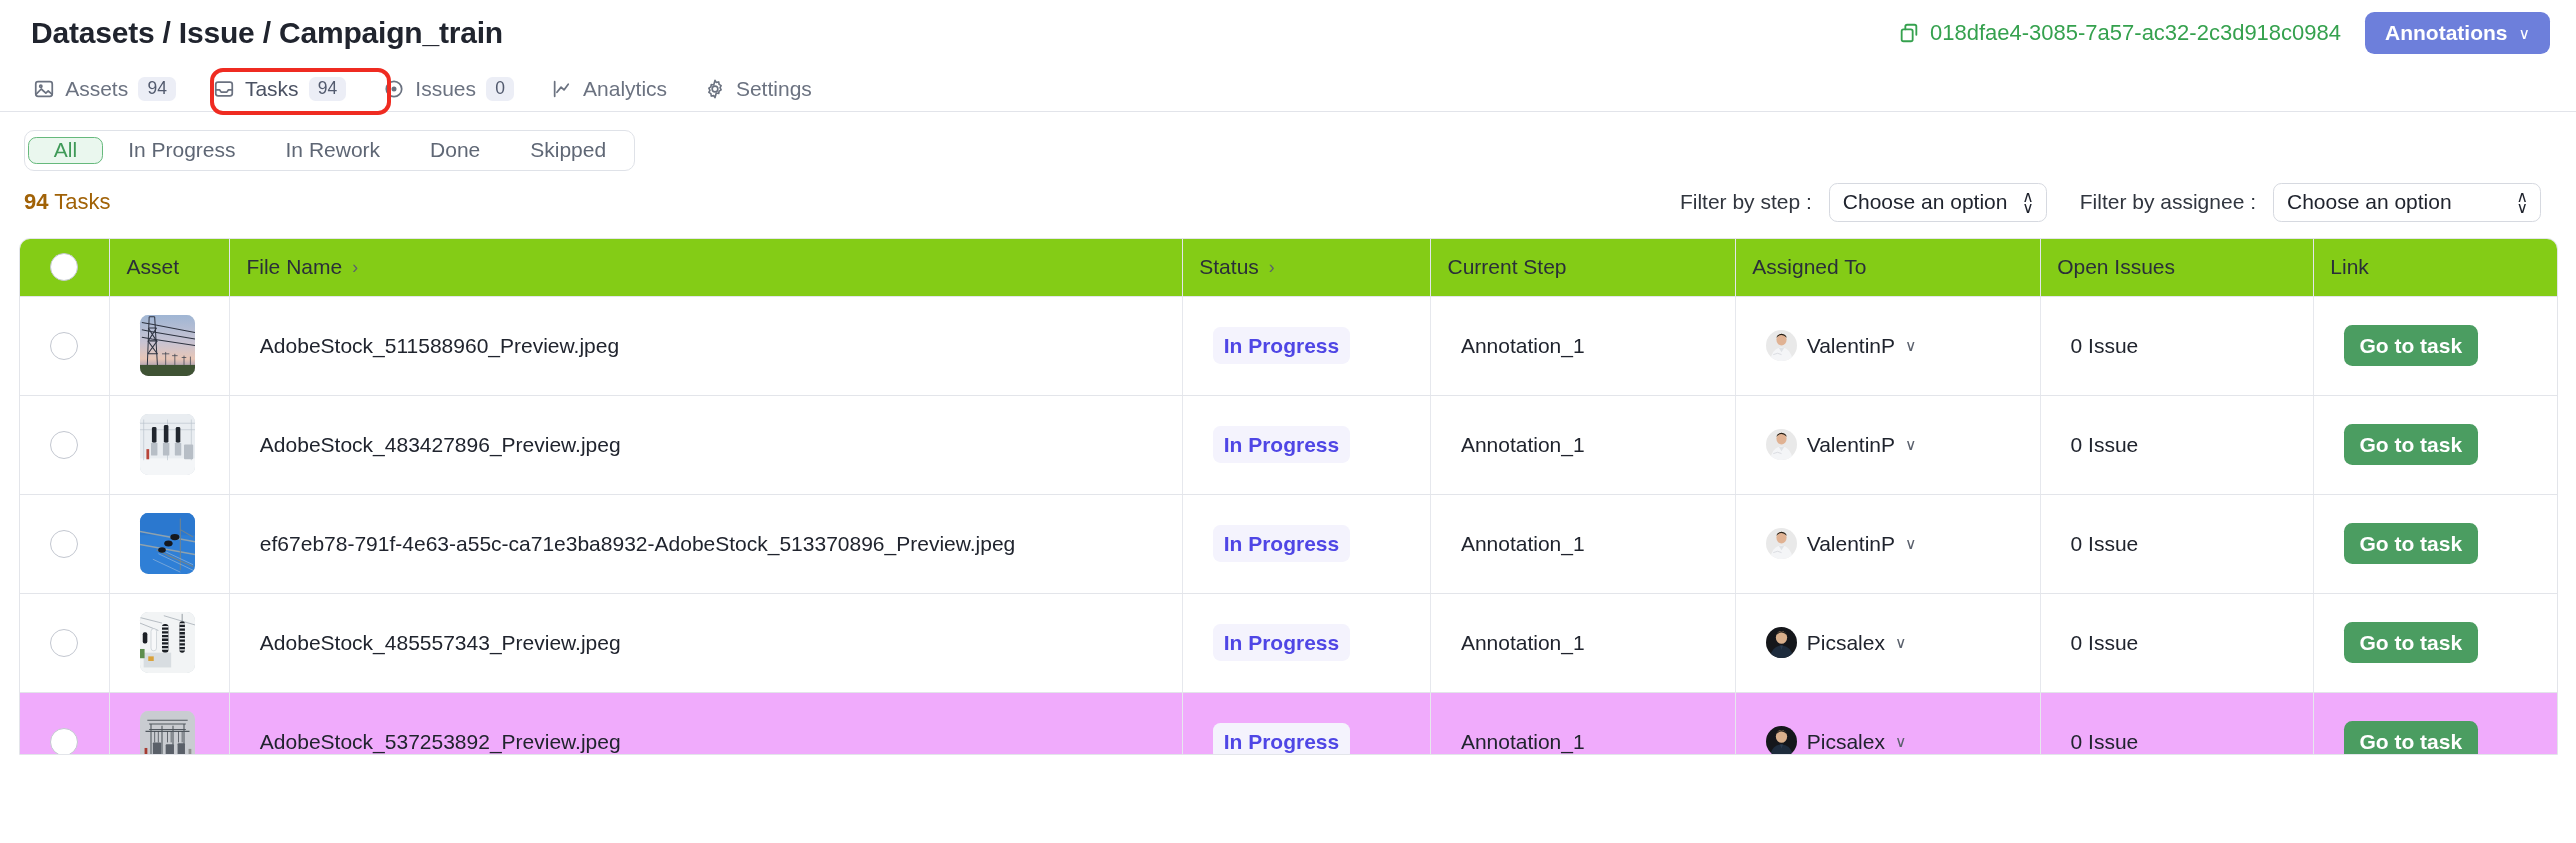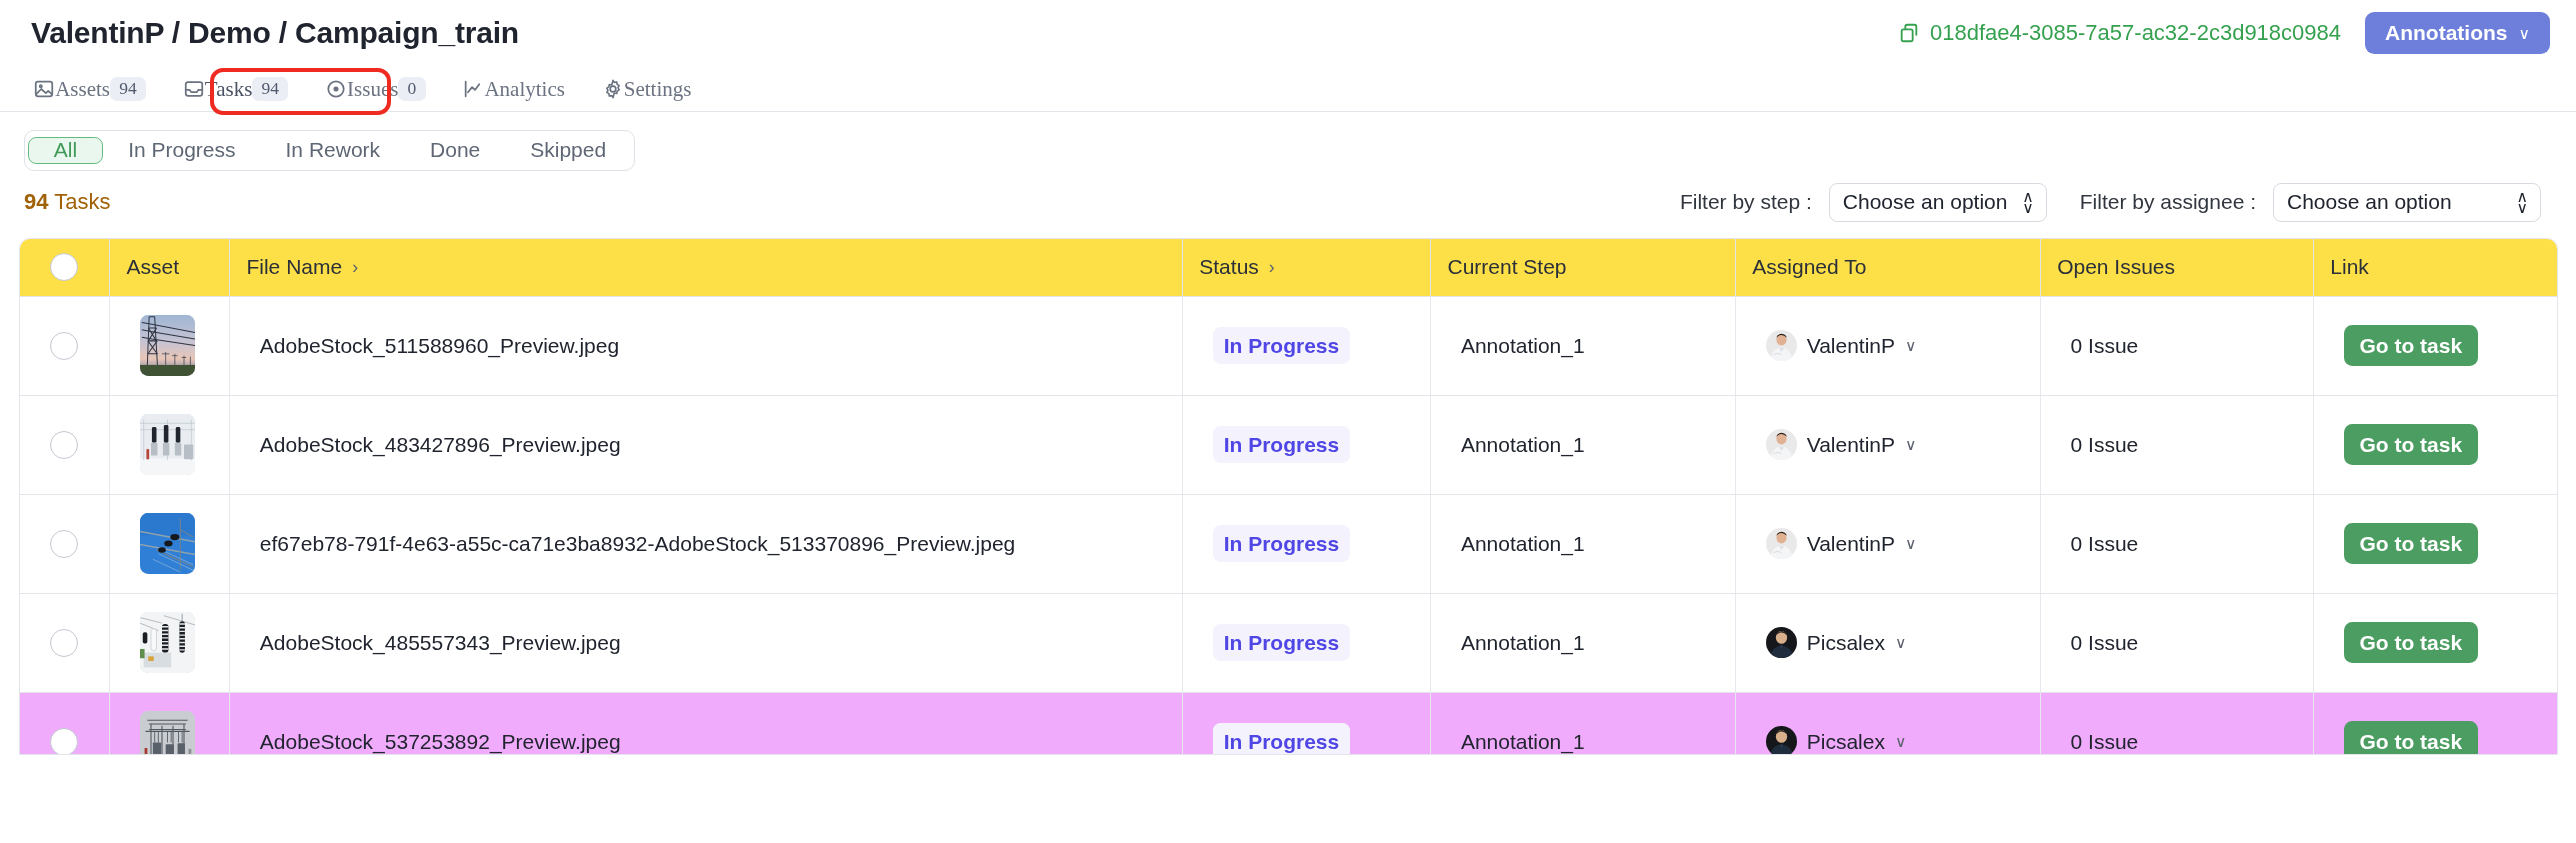--- a/index.html
+++ b/index.html
@@ -67,29 +67,30 @@
     height: 46px;
     display: flex;
     align-items: flex-end;
     padding: 0 0 0 16.6px;
     gap: 3.7px;
     border-bottom: 0.9px solid #e2e4ea;
   }
   .tab {
     display: flex;
     align-items: center;
+    gap: 10px;
     height: 44px;
     padding: 0 16.6px;
     font-size: 21px;
     color: #6b7280;
     cursor: pointer;
     white-space: nowrap;
     background: transparent;
     border: none;
-    font-family: Liberation Serif, serif;
+    font-family: Liberation Sans, sans-serif;
   }
   .tab .ico { display: flex; width: 22px; height: 22px; color: #6b7280; }
   .tab .count {
     background: #eceef6;
     color: #525a6e;
     border-radius: 6.5px;
     font-size: 17.5px;
     padding: 2.8px 9.2px;
     line-height: 1;
   }
@@ -176,21 +177,21 @@
   
   .table-wrap {
     margin: 5.5px 18.5px 0 18.5px;
     border: 0.9px solid #e3e5ea;
     border-radius: 11px 11px 0 0;
     overflow: hidden;
     height: 517px;
   }
   table { border-collapse: collapse; width: 100%; table-layout: fixed; }
   thead th {
-    background: #fde047;
+    background: #84cc16;
     font-size: 21px;
     font-weight: 400;
     color: #2a2f39;
     text-align: left;
     height: 57px;
     padding: 0 16.6px;
     border-right: 0.9px solid #e3e5ea;
     border-bottom: 0.9px solid #e3e5ea;
     white-space: nowrap;
   }
@@ -273,21 +274,21 @@
     padding: 0 15.7px;
     cursor: pointer;
     white-space: nowrap;
     font-family: "Liberation Sans", sans-serif;
   }
 </style>
 </head>
 <body>
 
 <div class="header">
-  <div class="breadcrumb">ValentinP / Demo / Campaign_train</div>
+  <div class="breadcrumb">Datasets / Issue / Campaign_train</div>
   <div class="header-right">
     <div class="ds-id">
       <span class="copy-icon">
         <svg viewBox="0 0 24 24" fill="none" stroke="currentColor" stroke-width="2" stroke-linecap="round" stroke-linejoin="round">
           <rect x="4" y="8" width="12" height="13" rx="2"></rect>
           <path d="M8 8V5a2 2 0 0 1 2-2h8a2 2 0 0 1 2 2v9"></path>
         </svg>
       </span>
       <span>018dfae4-3085-7a57-ac32-2c3d918c0984</span>
     </div>

